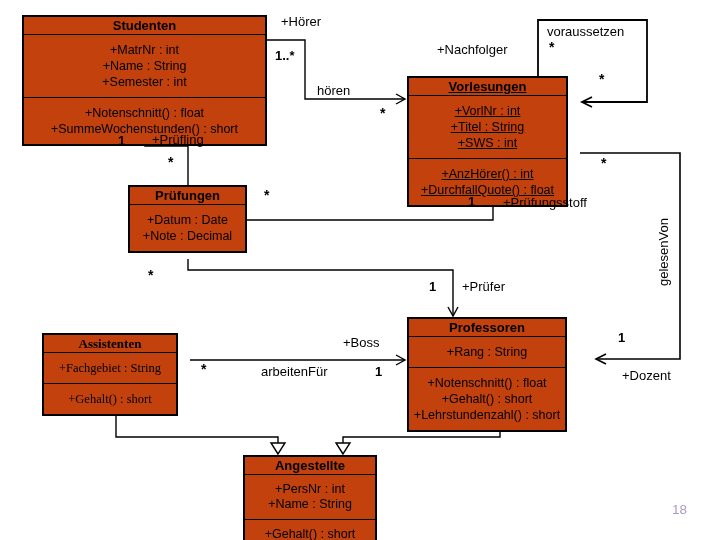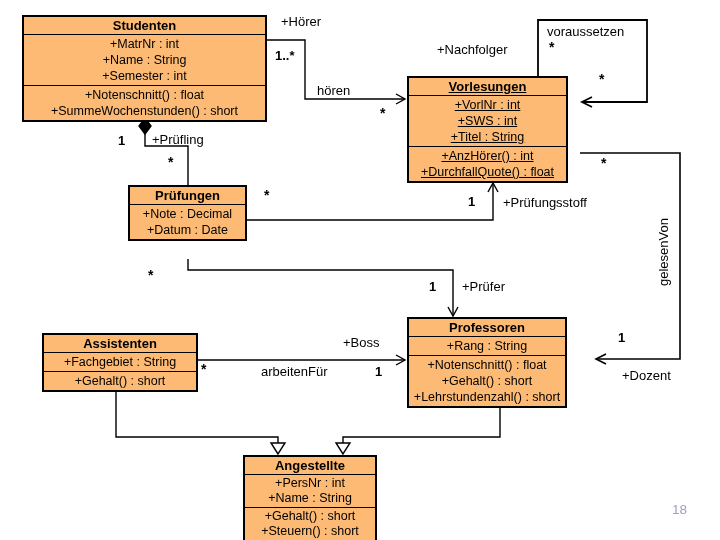--- a/index.html
+++ b/index.html
@@ -2,30 +2,30 @@
 <html><head>
 <meta charset="utf-8">
 <style>
   html,body { margin:0; padding:0; background:#fff; }
   .canvas {
     position:relative; width:720px; height:540px; background:#ffffff;
     font-family:"Liberation Sans", sans-serif; overflow:hidden;
   }
   svg.connectors { position:absolute; left:0; top:0; }
   .uml-class {
-    position:absolute; background:#fdba74; border:2px solid #000;
+    position:absolute; background:#c2410c; border:2px solid #000;
     box-sizing:border-box; z-index:2;
   }
   .uml-title {
     font-size:13px; font-weight:bold; text-align:center;
     padding:1px 2px; line-height:15px; white-space:nowrap;
   }
   .sec {
     border-top:1.5px solid #000; text-align:center;
-    font-size:12.5px; padding:1px 2px;
+    font-size:12.5px; padding:7px 2px;
   }
   .row { line-height:16px; white-space:nowrap; }
   .compact .row { line-height:15px; }
   .lbl {
     position:absolute; font-size:13px; line-height:15px;
     white-space:nowrap; color:#000; z-index:3;
   }
   .ast { font-size:14px; font-weight:bold; }
   .num { font-weight:bold; }
   .rot {
@@ -100,38 +100,38 @@
     <div class="sec">
       <div class="row">+Notenschnitt() : float</div>
       <div class="row">+SummeWochenstunden() : short</div>
     </div>
   </div>
 
   <div class="uml-class" style="left:407px; top:76px; width:161px;text-decoration:underline;">
     <div class="uml-title">Vorlesungen</div>
     <div class="sec">
       <div class="row">+VorlNr : int</div>
+      <div class="row">+Titel : String</div>
       <div class="row">+SWS : int</div>
-      <div class="row">+Titel : String</div>
     </div>
     <div class="sec">
       <div class="row">+AnzHörer() : int</div>
       <div class="row">+DurchfallQuote() : float</div>
     </div>
   </div>
 
   <div class="uml-class" style="left:128px; top:185px; width:119px;">
     <div class="uml-title">Prüfungen</div>
     <div class="sec">
+      <div class="row">+Datum : Date</div>
       <div class="row">+Note : Decimal</div>
-      <div class="row">+Datum : Date</div>
     </div>
   </div>
 
-  <div class="uml-class" style="left:42px; top:333px; width:156px;">
+  <div class="uml-class" style="left:42px; top:333px; width:136px;font-family:Liberation Serif, serif;">
     <div class="uml-title">Assistenten</div>
     <div class="sec">
       <div class="row">+Fachgebiet : String</div>
     </div>
     <div class="sec">
       <div class="row">+Gehalt() : short</div>
     </div>
   </div>
 
   <div class="uml-class" style="left:407px; top:317px; width:160px;">

